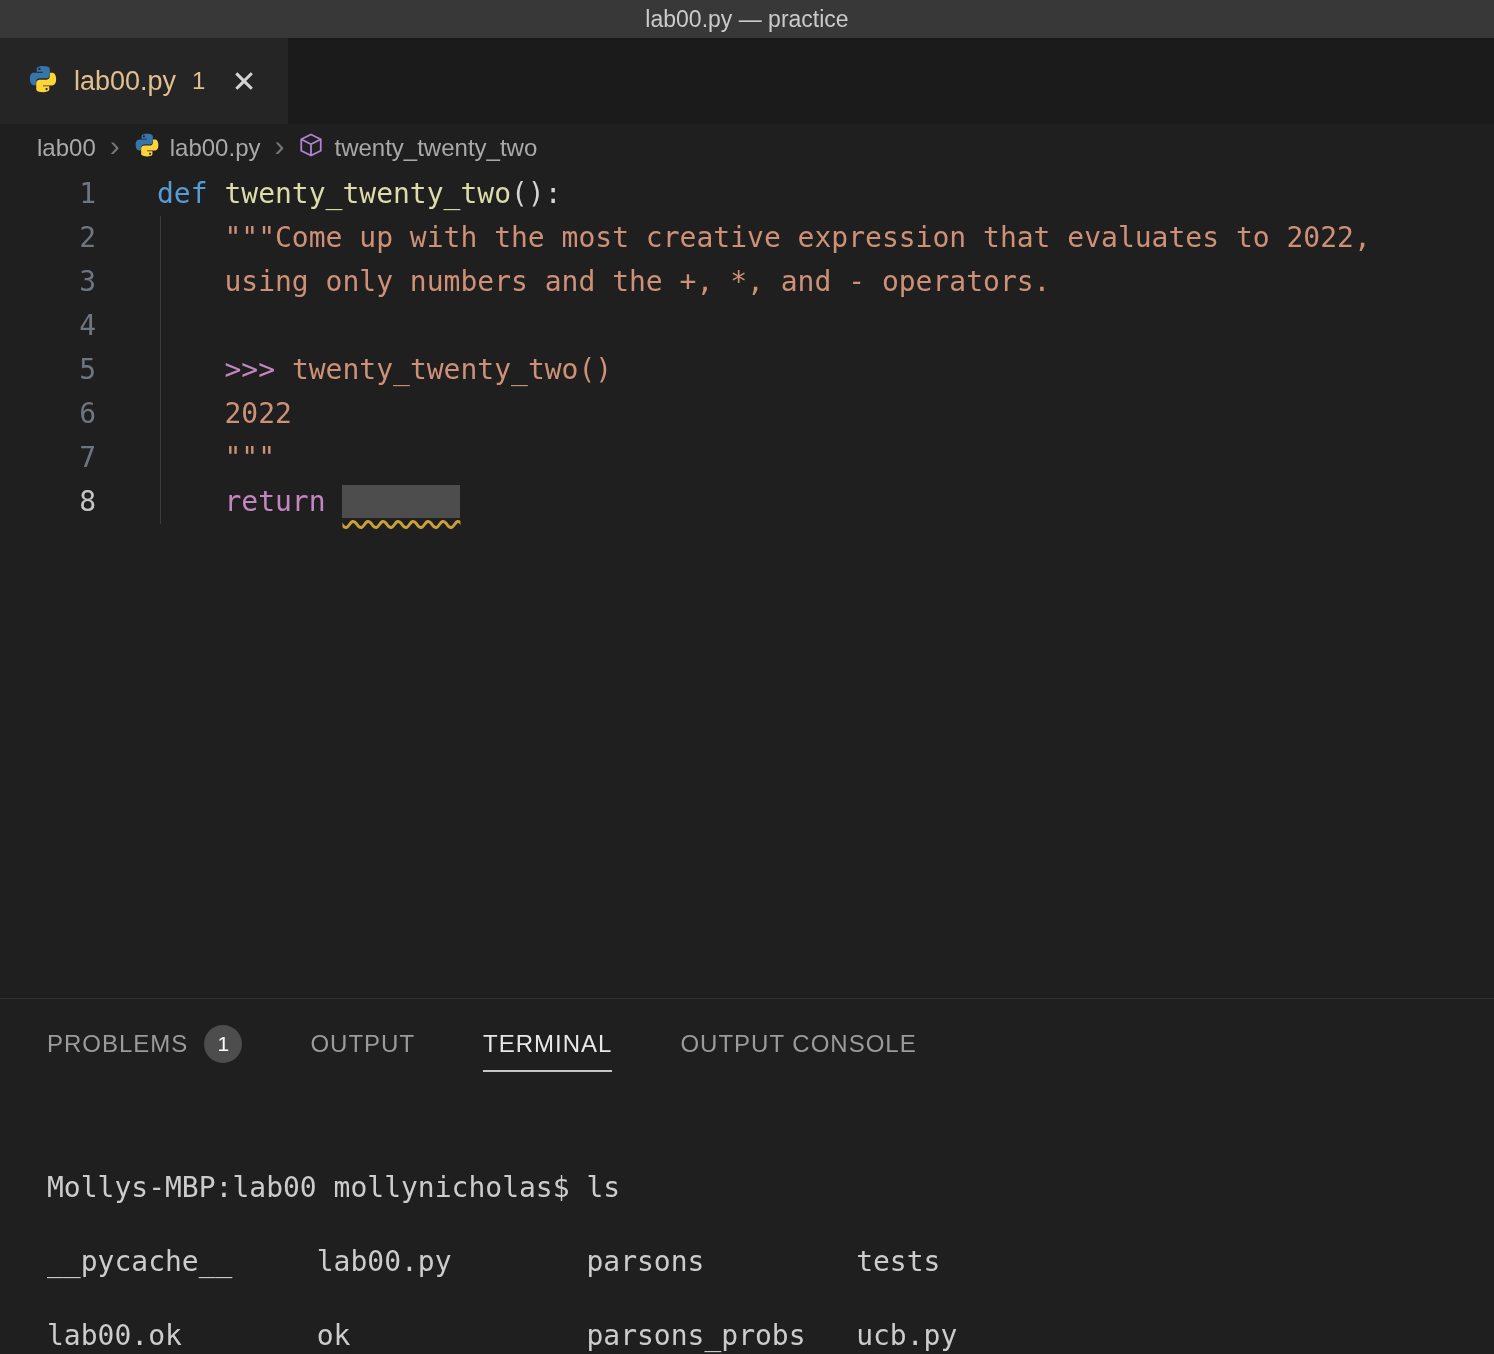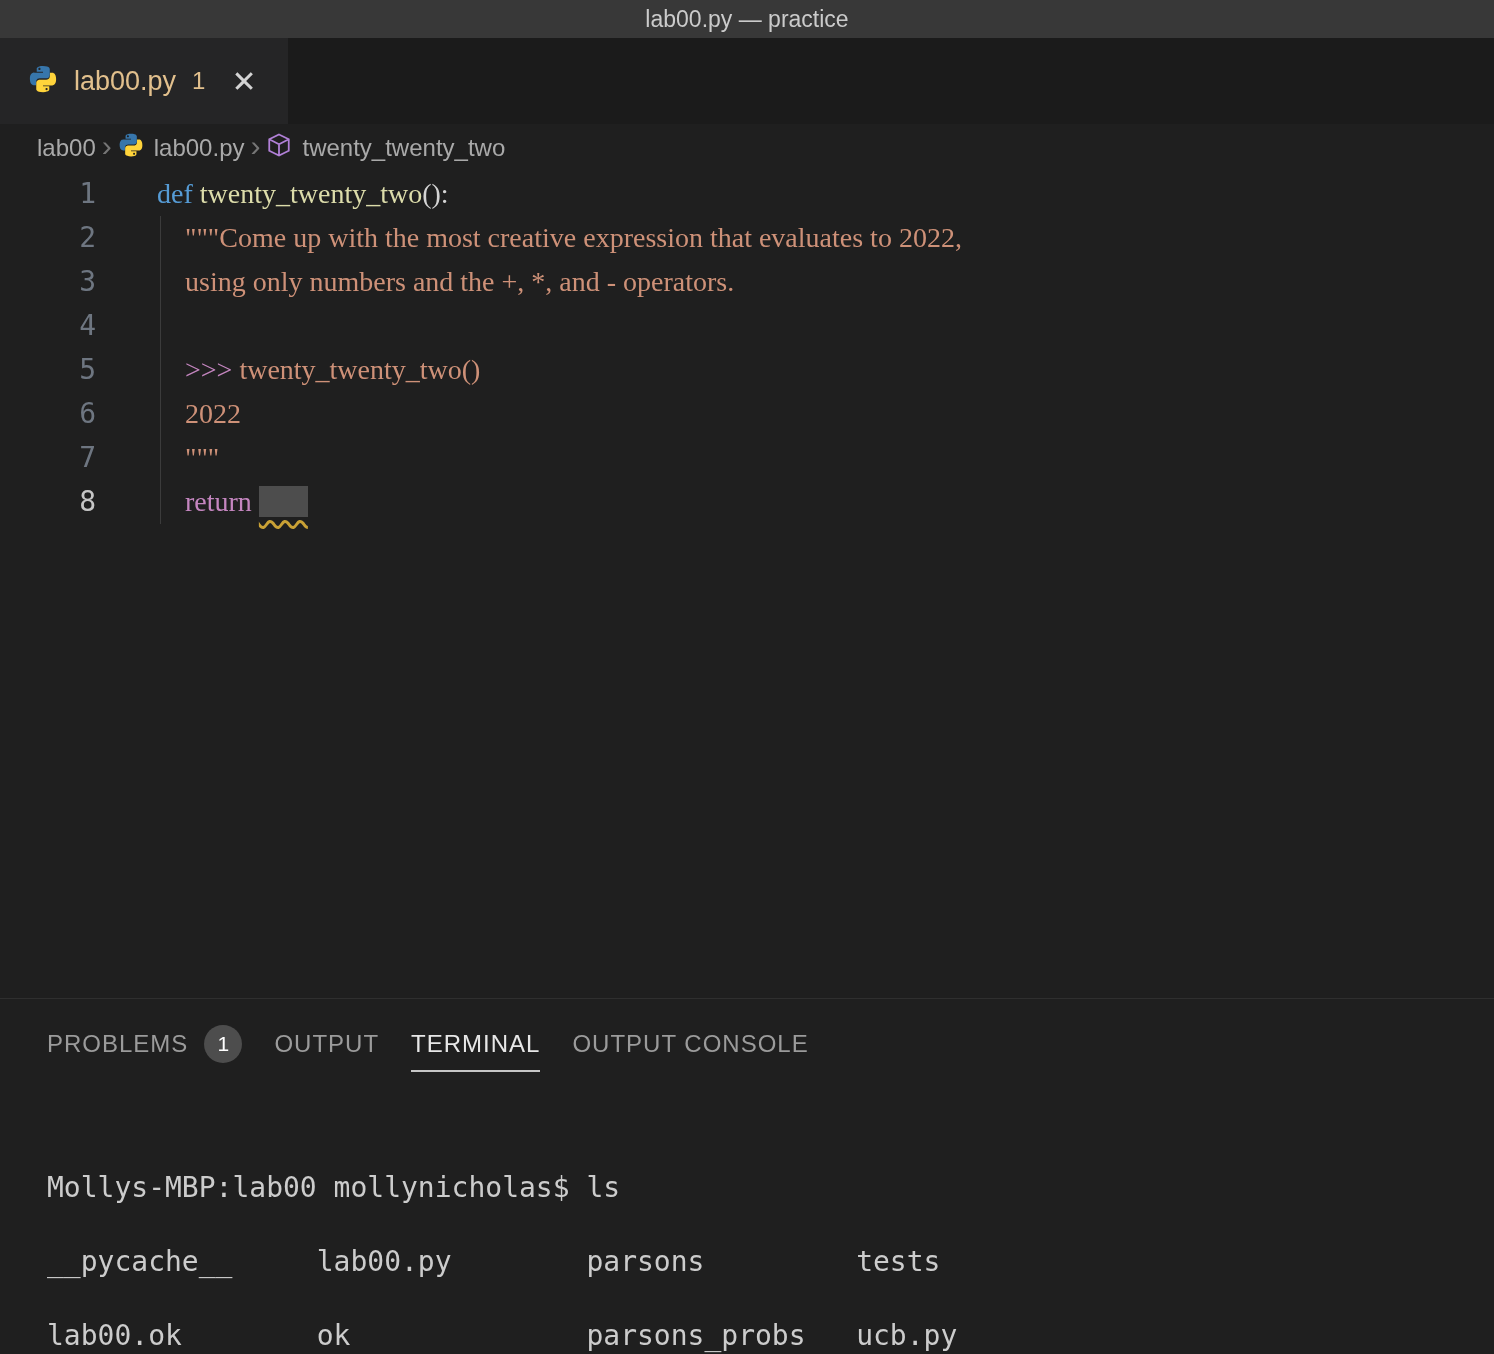--- a/index.html
+++ b/index.html
@@ -21,54 +21,54 @@
     width: 288px; background: #252526; display: flex; align-items: center;
     padding: 0 20px 0 28px; gap: 16px;
   }
   .tab-label { color: #e2c08d; font-family: "Liberation Sans", sans-serif; font-size: 27px; }
   .tab-badge { color: #e2c08d; font-family: "Liberation Sans", sans-serif; font-size: 24px; }
   .tab-close { color: #d4d4d4; font-size: 30px; margin-left: 10px; font-family: "Liberation Sans", sans-serif; cursor: pointer; }
 
   
   .breadcrumb {
     height: 48px; flex: none; display: flex; align-items: center;
-    padding-left: 37px; gap: 4px;
+    padding-left: 37px; gap: 12px;
     color: #a9a9a9; font-family: "Liberation Sans", sans-serif; font-size: 24px;
     background: #1f1f1f;
   }
   .crumb { display: flex; align-items: center; gap: 10px; }
   .crumb-sep { color: #767676; font-size: 30px; line-height: 1; padding: 0 2px 4px 2px; }
   .icon-svg { display: inline-block; vertical-align: middle; }
 
   
   .editor { position: relative; height: 826px; flex: none; background: #1f1f1f; overflow: hidden; }
   .indent-guide { position: absolute; left: 160px; top: 44px; width: 1px; height: 308px; background: #3b3b3b; }
   .code-line { display: flex; height: 44px; line-height: 44px; font-size: 28px; white-space: pre; }
   .gutter { width: 96px; flex: none; text-align: right; color: #6e7681; }
   .gutter.active { color: #c6c6c6; }
-  .code-content { padding-left: 61px; color: #d4d4d4; white-space: pre; font-family: Liberation Serif, serif; }
+  .code-content { padding-left: 61px; color: #d4d4d4; white-space: pre; }
 
   .kw  { color: #569cd6; }
   .fn  { color: #dcdcaa; }
   .pl  { color: #d4d4d4; }
   .str { color: #ce9178; }
   .doctest { color: #c586c0; }
   .kw2 { color: #c586c0; }
   .sel {
     background: #4d4d4d;
     text-decoration: underline wavy #c9a135;
     text-decoration-skip-ink: none;
     text-underline-offset: 9px;
     text-decoration-thickness: 3px;
   }
 
   
   .panel { flex: 1; border-top: 1px solid #2f2f2f; background: #1f1f1f; }
   .panel-tabs {
-    display: flex; align-items: center; gap: 32px;
+    display: flex; align-items: center; gap: 68px;
     padding: 26px 0 0 47px;
     font-family: "Liberation Sans", sans-serif; font-size: 24px; letter-spacing: 1px;
     color: #9b9b9b;
   }
   .panel-tab { display: flex; align-items: center; gap: 16px; padding-bottom: 12px; border-bottom: 2px solid transparent; cursor: pointer; }
   .panel-tab.active { color: #e7e7e7; border-bottom-color: #c6c6c6; }
   .badge {
     width: 38px; height: 38px; border-radius: 50%; background: #4d4d4d; color: #ffffff;
     display: flex; align-items: center; justify-content: center;
     font-size: 21px; letter-spacing: 0;

